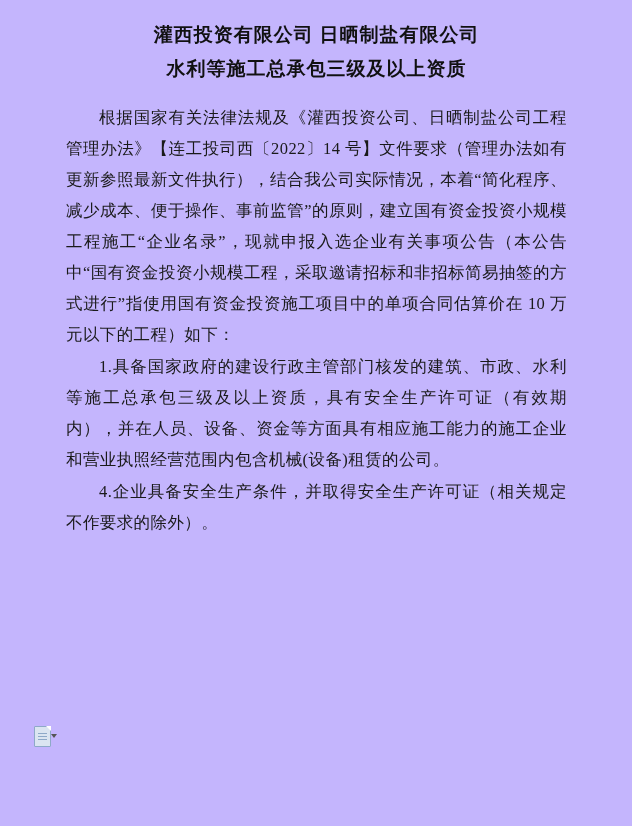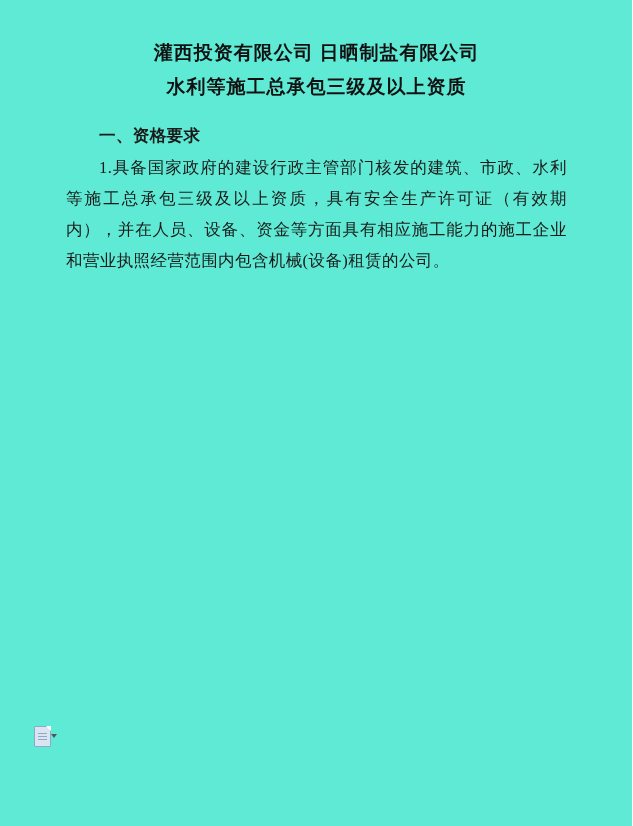--- a/index.html
+++ b/index.html
@@ -12,23 +12,23 @@
     height: 826px;
     font-family: "Liberation Serif", "DejaVu Serif", serif;
     color: #000000;
     position: relative;
     overflow: hidden;
   }
   .page {
     position: relative;
     width: 633px;
     height: 826px;
-    background: #5eead4;
+    background: #c4b5fd;
     box-sizing: border-box;
-    padding: 28px 66px 0 66px;
+    padding: 10px 66px 0 66px;
   }
   .title-block {
     text-align: center;
     margin-top: 8px;
   }
   .title-line {
     font-size: 19px;
     font-weight: bold;
     letter-spacing: 1px;
     line-height: 34px;
@@ -117,22 +117,23 @@
 <body>
 
 <div class="page">
 
   <div class="title-block">
     <div class="title-line">灌西投资有限公司  日晒制盐有限公司</div>
     <div class="title-line">水利等施工总承包三级及以上资质</div>
   </div>
 
   <div class="body-block">
-    <p class="para section-head">一、资格要求</p>
+    <p class="para">根据国家有关法律法规及《灌西投资公司、日晒制盐公司工程管理办法》【连工投司西〔2022〕14 号】文件要求（管理办法如有更新参照最新文件执行），结合我公司实际情况，本着“简化程序、减少成本、便于操作、事前监管”的原则，建立国有资金投资小规模工程施工“企业名录”，现就申报入选企业有关事项公告（本公告中“国有资金投资小规模工程，采取邀请招标和非招标简易抽签的方式进行”指使用国有资金投资施工项目中的单项合同估算价在 10 万元以下的工程）如下：</p>
     <p class="para">1.具备国家政府的建设行政主管部门核发的建筑、市政、水利等施工总承包三级及以上资质，具有安全生产许可证（有效期内），并在人员、设备、资金等方面具有相应施工能力的施工企业和营业执照经营范围内包含机械(设备)租赁的公司。</p>
+    <p class="para">4.企业具备安全生产条件，并取得安全生产许可证（相关规定不作要求的除外）。</p>
   </div>
 
   <div class="left-gutter">
     <div class="doc-icon">
       <div class="sheet">
         <div class="line l1"></div>
         <div class="line l2"></div>
         <div class="line l3"></div>
       </div>
       <div class="caret"></div>

